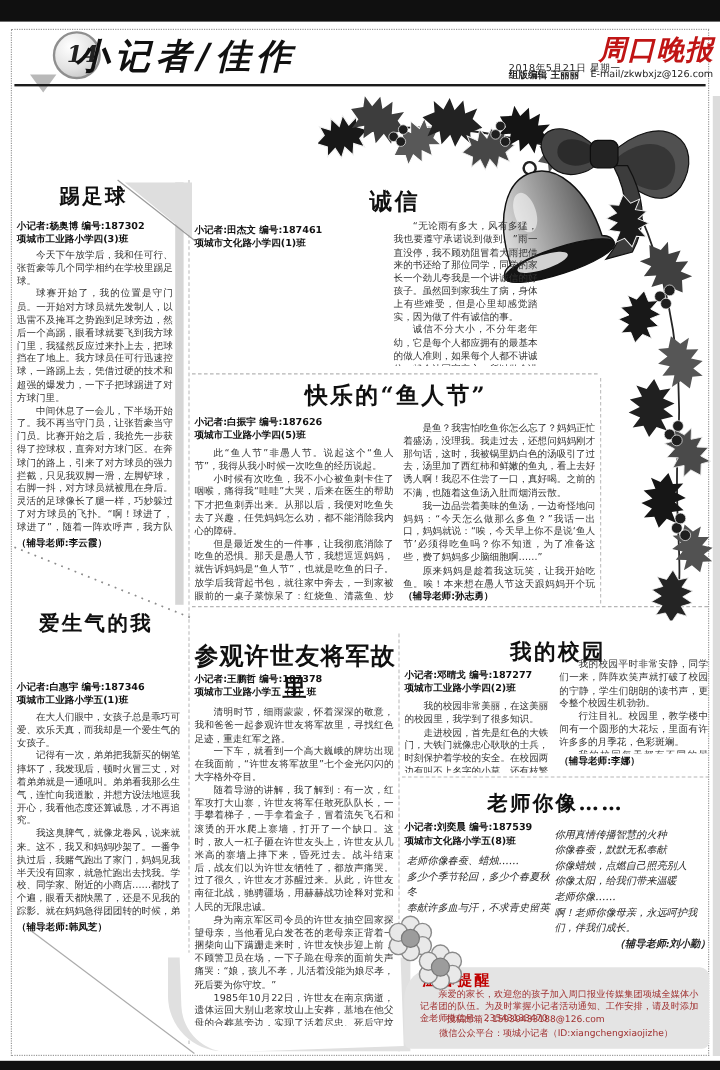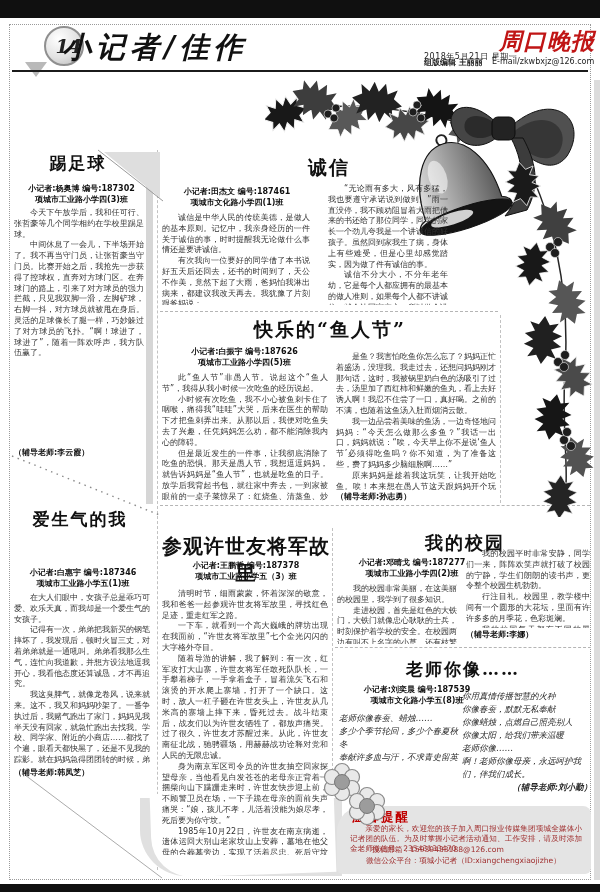--- a/index.html
+++ b/index.html
@@ -28,21 +28,21 @@
   .hdr-rule{position:absolute;left:12px;top:70px;width:576px;height:2px;background:#1b1b1b;}
 
   
   .vdash{position:absolute;width:0;border-left:1px dashed #c2c2c2;}
   .hdash{position:absolute;height:0;border-top:1px dashed #b5b5b5;}
   .grayband{position:absolute;left:146px;top:152px;width:7px;height:352px;background:#d6d6d6;}
 
   
   .art-title{position:absolute;font-family:"DejaVu Serif",serif;font-weight:bold;color:#101010;
     text-align:center;letter-spacing:2px;}
-  .byline{position:absolute;font-size:8px;font-weight:bold;color:#111;line-height:11px;text-align:center;}
+  .byline{position:absolute;font-size:8px;font-weight:bold;color:#111;line-height:11px;}
   .byline div{white-space:nowrap;}
   .body-txt{position:absolute;overflow:hidden;}
   .body-txt p{margin:0;text-indent:2em;text-align:justify;font-size:8px;line-height:10.8px;color:#333;}
   .tutor{position:absolute;font-size:8px;font-weight:bold;color:#111;text-align:left;}
   .poem-line{font-family:"DejaVu Serif",serif;font-style:italic;font-size:8.5px;line-height:13px;color:#2a2a2a;}
 
   
   .curl-shadow{position:absolute;left:140px;top:798px;width:202px;height:78px;background:#e0e0e0;
     border-radius:0 0 0 46px;}
   .curl-page{position:absolute;left:151px;top:791px;width:184px;height:84px;background:#ffffff;
@@ -160,33 +160,30 @@
     </g>
   </svg>
 
   <div class="art-title" style="left:14px;top:152px;width:128px;font-size:17px;z-index:2">踢足球</div>
   <div class="byline" style="left:14px;top:183px;width:135px;z-index:2">
     <div>小记者:杨奥博 编号:187302</div>
     <div>项城市工业路小学四(3)班</div>
   </div>
   <div class="body-txt" style="left:14px;top:208px;width:130px;height:238px;z-index:2">
     <p>今天下午放学后，我和任可行、张哲豪等几个同学相约在学校里踢足球。</p>
+    <p>球赛开始了，我的位置是守门员。一开始对方球员就先发制人，以迅雷不及掩耳之势跑到足球旁边，然后一个高踢，眼看球就要飞到我方球门里，我猛然反应过来扑上去，把球挡在了地上。我方球员任可行迅速控球，一路踢上去，凭借过硬的技术和超强的爆发力，一下子把球踢进了对方球门里。</p>
     <p>中间休息了一会儿，下半场开始了。我不再当守门员，让张哲豪当守门员。比赛开始之后，我抢先一步获得了控球权，直奔对方球门区。在奔球门的路上，引来了对方球员的强力拦截，只见我双脚一滑，左脚铲球，右脚一抖，对方球员就被甩在身后。灵活的足球像长了腿一样，巧妙躲过了对方球员的飞扑。“啊！球进了，球进了”，随着一阵欢呼声，我方队伍赢了。</p>
 
   </div>
   <div class="tutor" style="left:14px;top:447px;width:130px;z-index:2">（辅导老师:李云霞）</div>
 
   <div class="art-title" style="left:294px;top:155px;width:70px;font-size:19px;z-index:2">诚信</div>
   <div class="byline" style="left:162px;top:186px;width:150px;z-index:2">
     <div>小记者:田杰文 编号:187461</div>
     <div>项城市文化路小学四(1)班</div>
-  </div>
-  <div class="body-txt" style="left:162px;top:213px;width:148px;height:92px;z-index:2">
-    <p>诚信是中华人民的传统美德，是做人的基本原则。记忆中，我亲身经历的一件关于诚信的事，时时提醒我无论做什么事情还是要讲诚信。</p>
-    <p>有次我向一位要好的同学借了本书说好五天后还回去，还书的时间到了，天公不作美，竟然下起了大雨，爸妈怕我淋出病来，都建议我改天再去。我犹豫了片刻跟爸妈说：</p>
   </div>
   <div class="body-txt" style="left:328px;top:184px;width:120px;height:121px;z-index:2">
     <p>“无论雨有多大，风有多猛，我也要遵守承诺说到做到。”雨一直没停，我不顾劝阻冒着大雨把借来的书还给了那位同学，同学的家长一个劲儿夸我是一个讲诚信的好孩子。虽然回到家我生了病，身体上有些难受，但是心里却感觉踏实，因为做了件有诚信的事。</p>
     <p>诚信不分大小，不分年老年幼，它是每个人都应拥有的最基本的做人准则，如果每个人都不讲诚信，就会让国家衰亡。所以做个讲诚信的人非常重要。</p>
   </div>
 
   <div class="art-title" style="left:160px;top:317px;width:340px;font-size:19px;z-index:2">快乐的“鱼人节”</div>
   <div class="byline" style="left:162px;top:346px;width:165px;z-index:2">
     <div>小记者:白振宇 编号:187626</div>
     <div>项城市工业路小学四(5)班</div>

